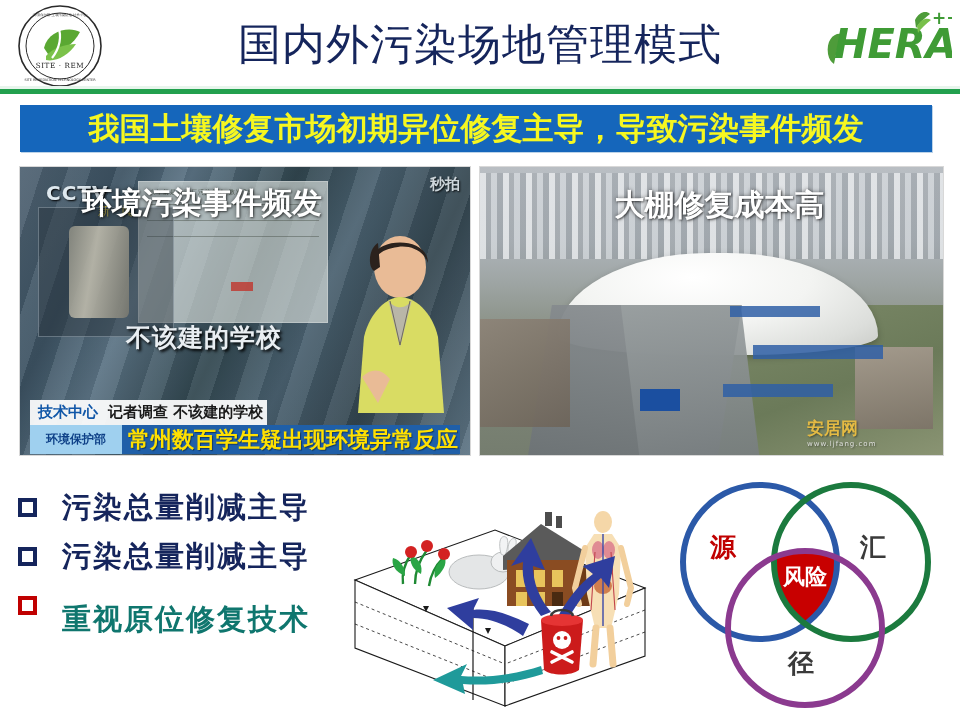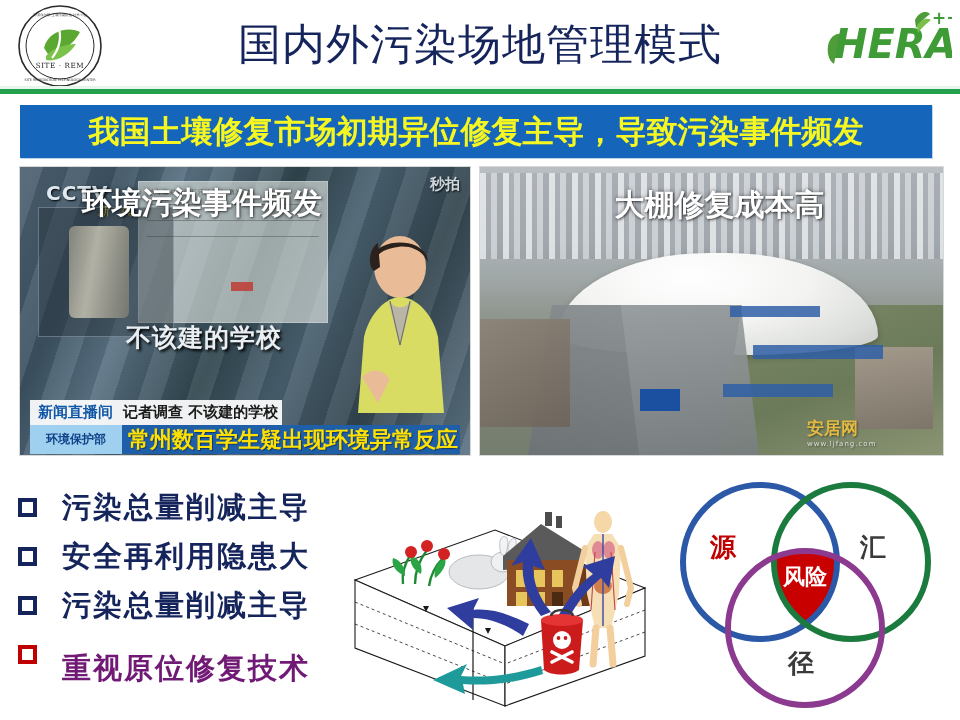--- a/index.html
+++ b/index.html
@@ -13,21 +13,21 @@
   .slide-title{position:absolute;left:150px;top:12px;width:660px;height:66px;
     display:flex;align-items:center;justify-content:center;
     font-size:43px;font-weight:normal;color:#15255c;letter-spacing:1px;
     font-family:"DejaVu Sans","Liberation Sans",sans-serif;white-space:nowrap;}
   .logo-right{position:absolute;right:8px;top:6px;width:132px;height:74px;}
 
   .green-rule{position:absolute;left:0;top:89px;width:960px;height:5px;background:#22a04e;}
   .green-rule-soft{position:absolute;left:0;top:86px;width:960px;height:3px;background:#e7f5ec;}
 
   
-  .banner{position:absolute;left:20px;top:105px;width:912px;height:53px;
+  .banner{position:absolute;left:20px;top:105px;width:912px;height:47px;
     background:#1566bb;display:flex;align-items:center;justify-content:center;
     box-shadow:1px 1px 0 #bcd3e8;}
   .banner-text{font-size:31px;font-weight:bold;color:#f6f720;letter-spacing:0px;
     white-space:nowrap;font-family:"DejaVu Sans","Liberation Sans",sans-serif;}
 
   
   .photo{position:absolute;overflow:hidden;border:1px solid #d8d8d8;background:#222;}
   .photo-left{left:19px;top:166px;width:450px;height:288px;}
   .photo-right{left:479px;top:166px;width:463px;height:288px;}
 
@@ -103,21 +103,21 @@
   .wm small{display:block;font-size:7px;color:#e8e8e8;font-weight:normal;letter-spacing:1px;}
 
   
   .bullets{position:absolute;left:18px;top:483px;width:340px;}
   .bullet-row{display:flex;align-items:center;height:49px;}
   .bullet-box{width:19px;height:19px;border:4px solid #15255c;margin-right:25px;
     box-sizing:border-box;flex:none;}
   .bullet-box.red{border-color:#c00000;}
   .bullet-text{font-size:29px;font-weight:bold;color:#15255c;letter-spacing:2px;
     white-space:nowrap;font-family:"DejaVu Sans","Liberation Sans",sans-serif;}
-  .bullet-text.red{color:#701a75;margin-top:29px;}
+  .bullet-text.red{color:#0f766e;margin-top:29px;}
 
   
   .diagram{position:absolute;left:345px;top:488px;width:310px;height:220px;}
   .diagram svg{display:block;}
 
   
   .venn{position:absolute;left:655px;top:474px;width:300px;height:242px;}
   .venn svg{display:block;}
 </style>
 </head>
@@ -190,21 +190,21 @@
         <path d="M34 34 C34 10, 90 8, 90 36 C86 24, 72 18, 60 20 C46 22, 38 26, 34 40 Z" fill="#2b221d"></path>
         <path d="M36 44 C30 40,30 22,40 16 L42 40 Z" fill="#2b221d"></path>
         <path d="M20 186 L26 110 C32 84, 50 70, 62 70 C76 70, 94 84, 100 110 L106 186 Z" fill="#d9dc63"></path>
         <path d="M50 72 L62 120 L74 72 C70 82, 56 84, 50 72 Z" fill="#b9b6a8"></path>
         <path d="M52 74 L62 118 L72 74" fill="none" stroke="#6e6a5e" stroke-width="1"></path>
         <path d="M24 150 C34 140, 44 142, 52 152 L40 176 Z" fill="#e9bb96"></path>
       </svg>
     </div>
 
     <div class="ticker1">
-      <span class="loc">新闻直播间</span>
+      <span class="loc">技术中心</span>
       <span class="txt">记者调查 不该建的学校</span>
     </div>
 
     <div class="ticker2">
       <span class="loc2">环境保护部</span>
       <span class="txt2">常州数百学生疑出现环境异常反应</span>
     </div>
 
     <div class="overlay-cap cap-left">环境污染事件频发</div>
   </div>
@@ -229,24 +229,20 @@
     <div class="overlay-cap cap-right">大棚修复成本高</div>
   </div>
 
   <div class="bullets">
     <div class="bullet-row">
       <span class="bullet-box"></span>
       <span class="bullet-text">污染总量削减主导</span>
     </div>
     <div class="bullet-row">
       <span class="bullet-box"></span>
-      <span class="bullet-text">安全再利用隐患大</span>
-    </div>
-    <div class="bullet-row">
-      <span class="bullet-box"></span>
       <span class="bullet-text">污染总量削减主导</span>
     </div>
     <div class="bullet-row">
       <span class="bullet-box red"></span>
       <span class="bullet-text red">重视原位修复技术</span>
     </div>
   </div>
 
   <div class="diagram">
     <svg width="310" height="220" viewBox="0 0 310 220">

